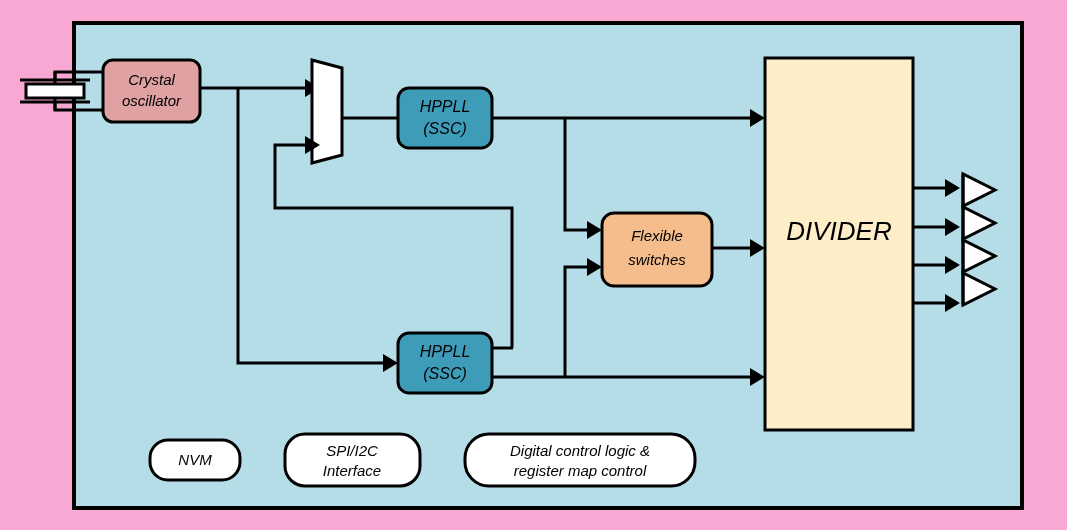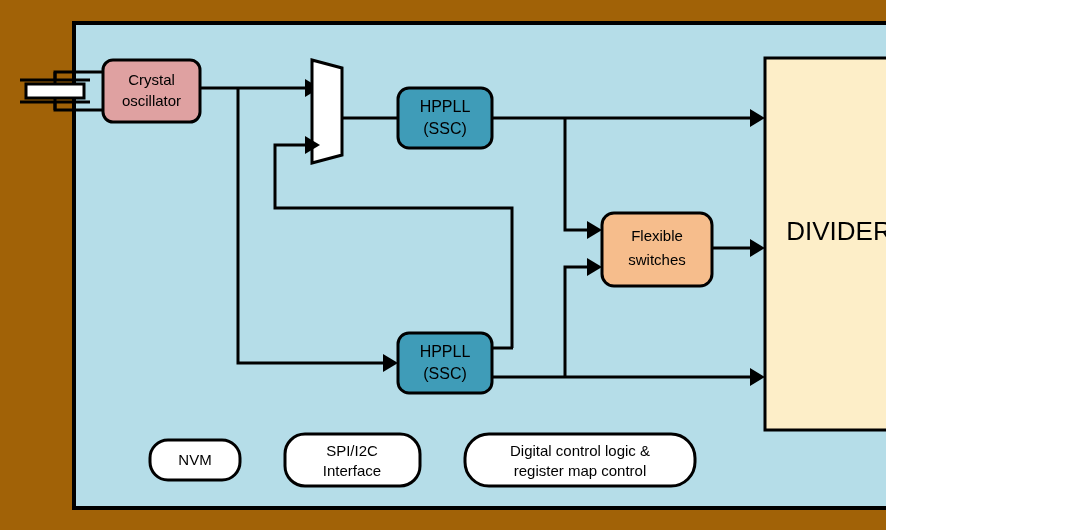--- a/index.html
+++ b/index.html
@@ -6,24 +6,25 @@
   html, body {
     margin: 0;
     padding: 0;
     background: #ffffff;
   }
   body {
     font-family: "Liberation Sans", sans-serif;
   }
   #stage {
     position: relative;
-    width: 886px;
+    width: 1067px;
     height: 530px;
-    background: #a16207;
+    background: #f9a8d4;
     overflow: hidden;
+    font-style: italic;
   }
   #diagram-svg {
     position: absolute;
     left: 0;
     top: 0;
     width: 1067px;
     height: 530px;
   }
   .blk-label {
     font-family: "Liberation Sans", sans-serif;

